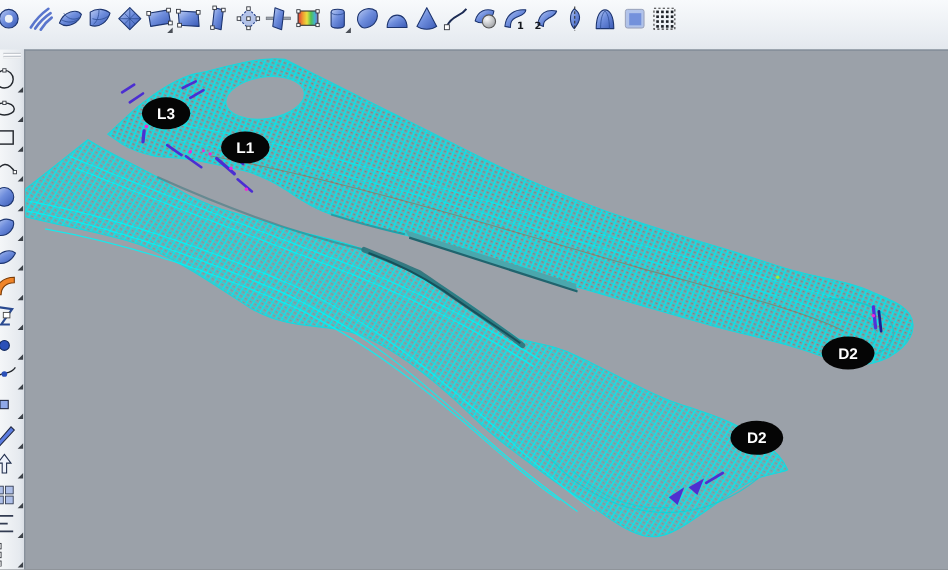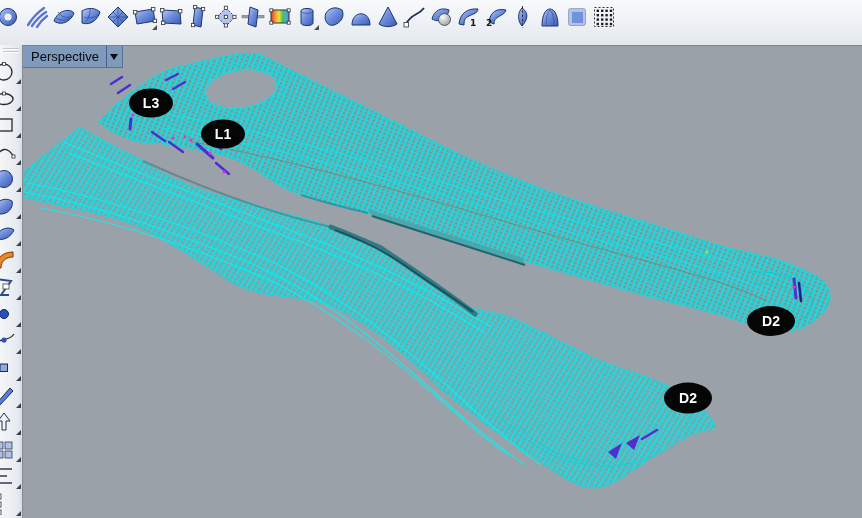--- a/index.html
+++ b/index.html
@@ -341,26 +341,20 @@
         <svg width="24" height="24">
           <rect class="wsq" x="3" y="3" width="5" height="5"></rect>
           <rect class="wsq" x="3" y="11" width="5" height="5"></rect>
           <rect class="wsq" x="3" y="19" width="5" height="5"></rect>
         </svg>
       </div>
   </div>
 
   <div class="viewport">
 
-    <div class="vp-label">
-      <span class="vp-title">Perspective</span>
-      <span class="vp-dd">
-          <i class="vp-caret"></i>
-        </span>
-    </div>
 
     <svg class="scene" width="840" height="472" viewBox="0 0 840 472">
       <defs>
         <pattern id="meshA" width="5" height="4" patternUnits="userSpaceOnUse" patternTransform="rotate(22)">
           <rect width="5" height="4" fill="rgba(0,200,206,0.30)"></rect>
           <rect x="2.1" y="1.4" width="1.7" height="1.2" fill="rgba(150,88,60,0.50)"></rect>
           <rect width="1.2" height="4" fill="rgba(0,236,240,0.95)"></rect>
           <rect width="5" height="0.9" fill="rgba(0,228,232,0.85)"></rect>
         </pattern>
         <pattern id="meshB" width="5" height="4" patternUnits="userSpaceOnUse" patternTransform="rotate(31)">

